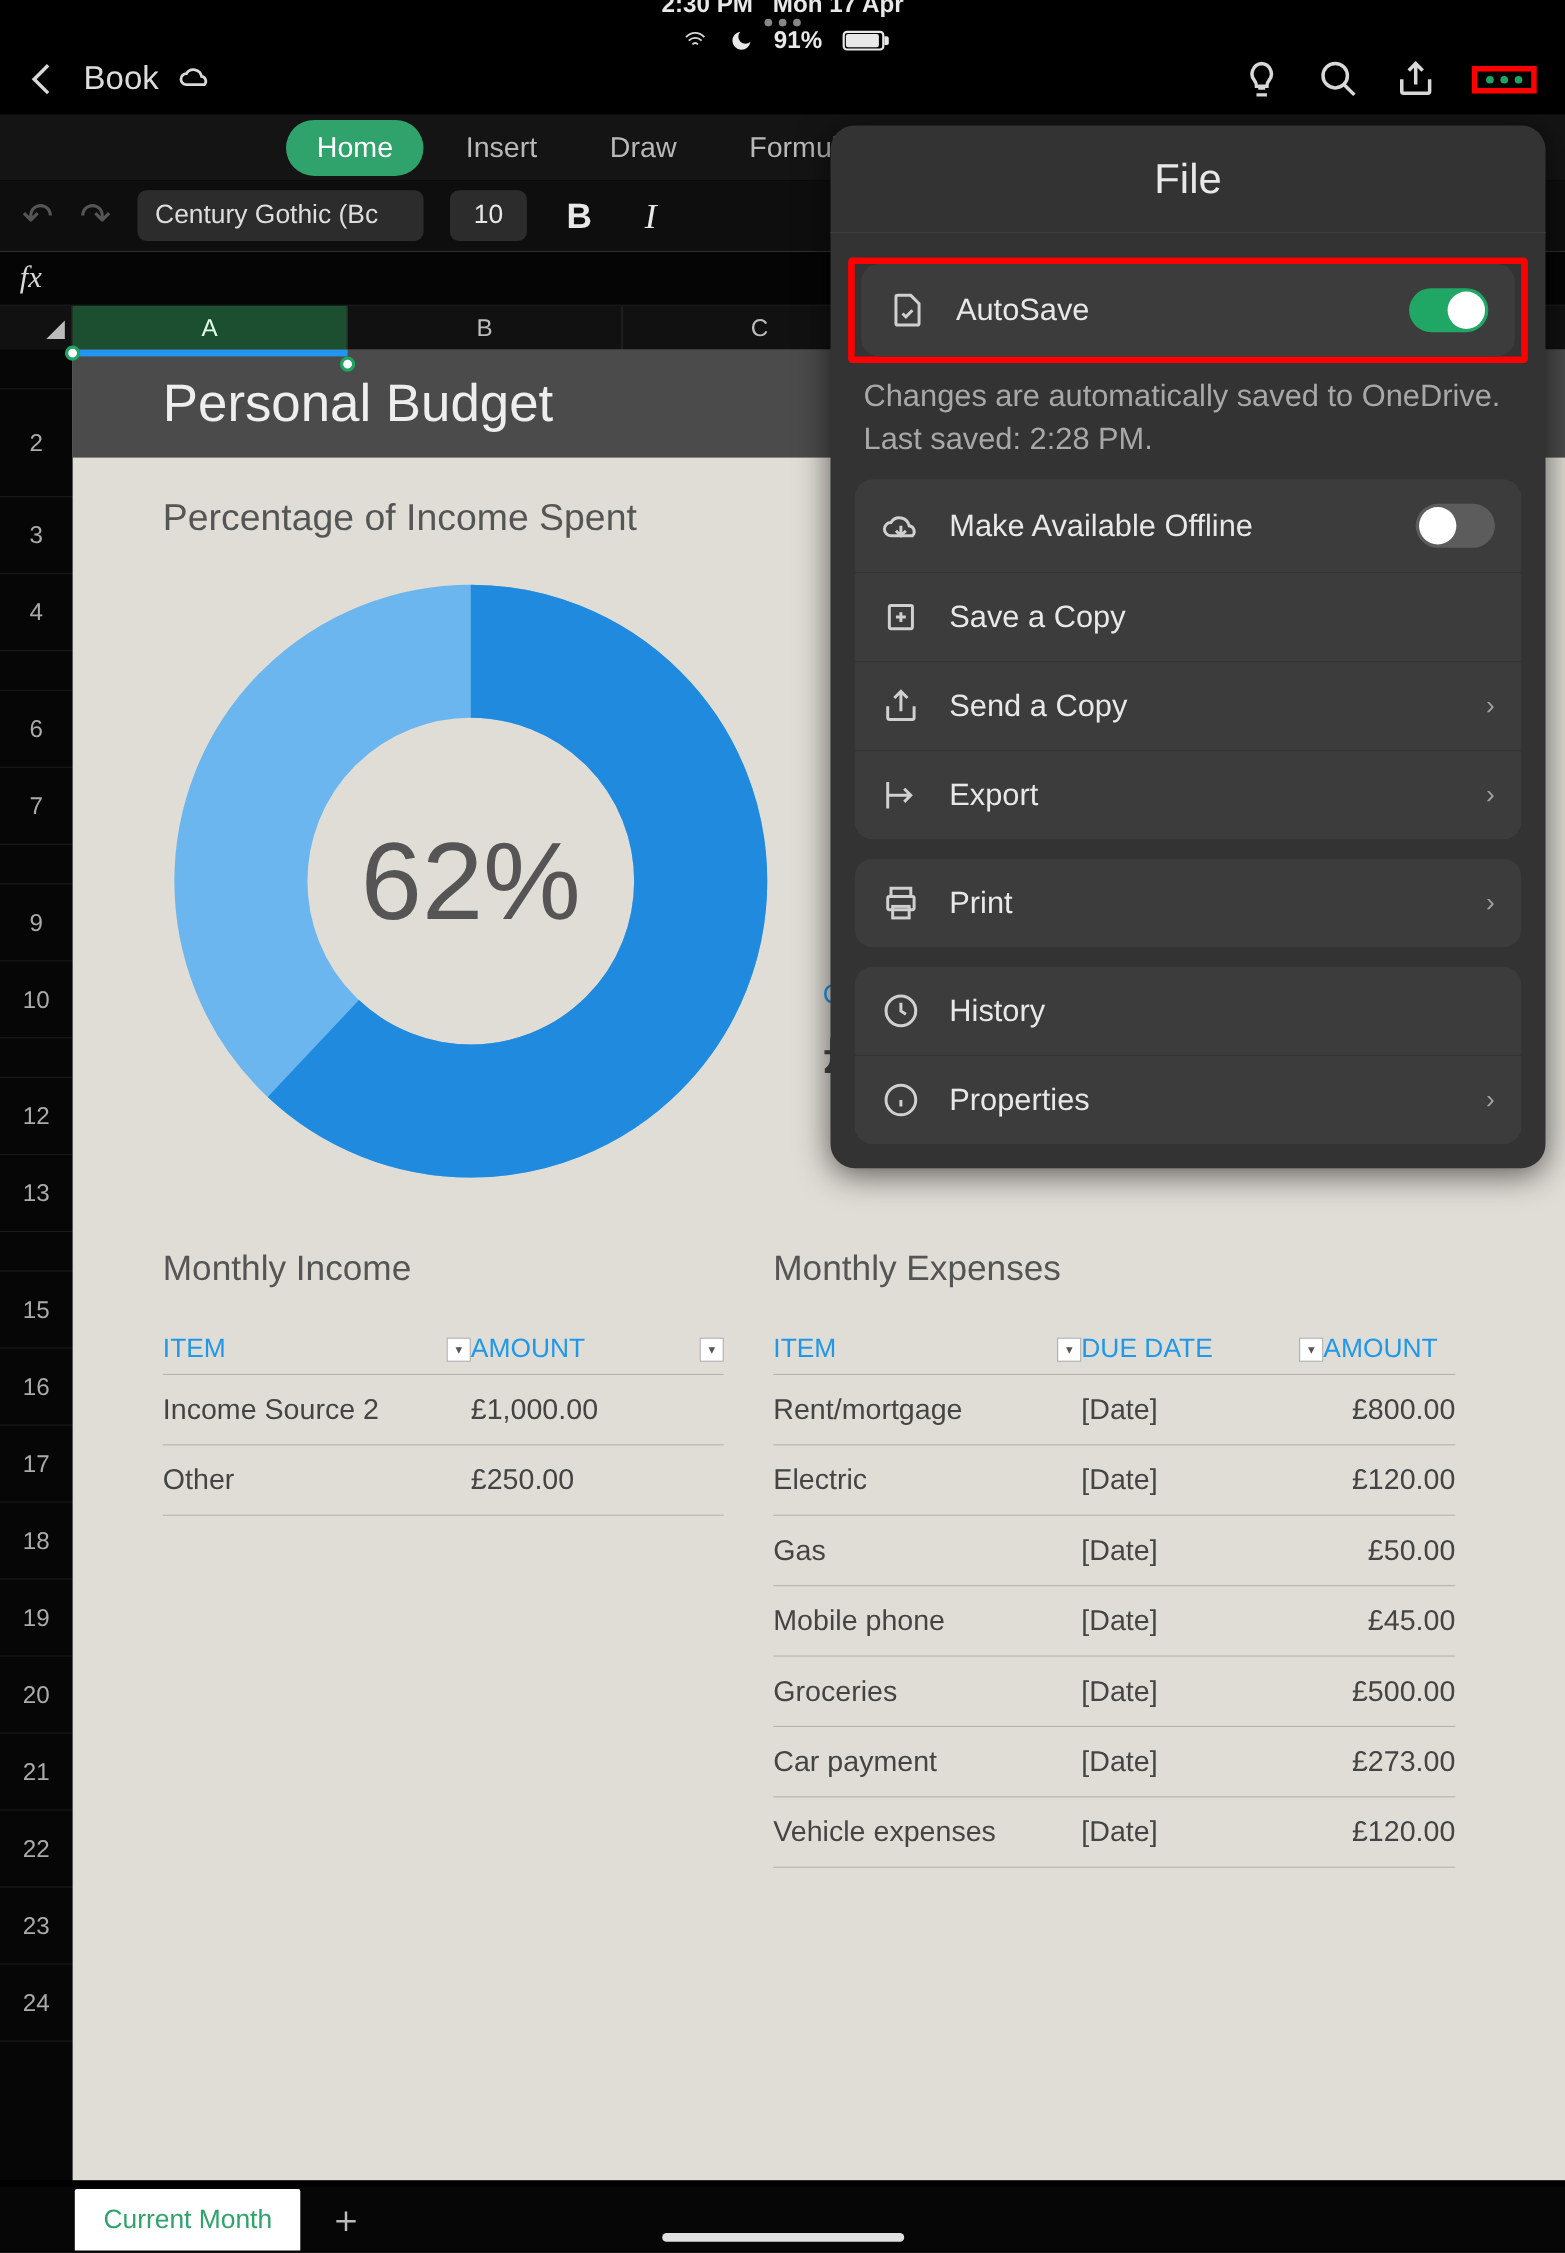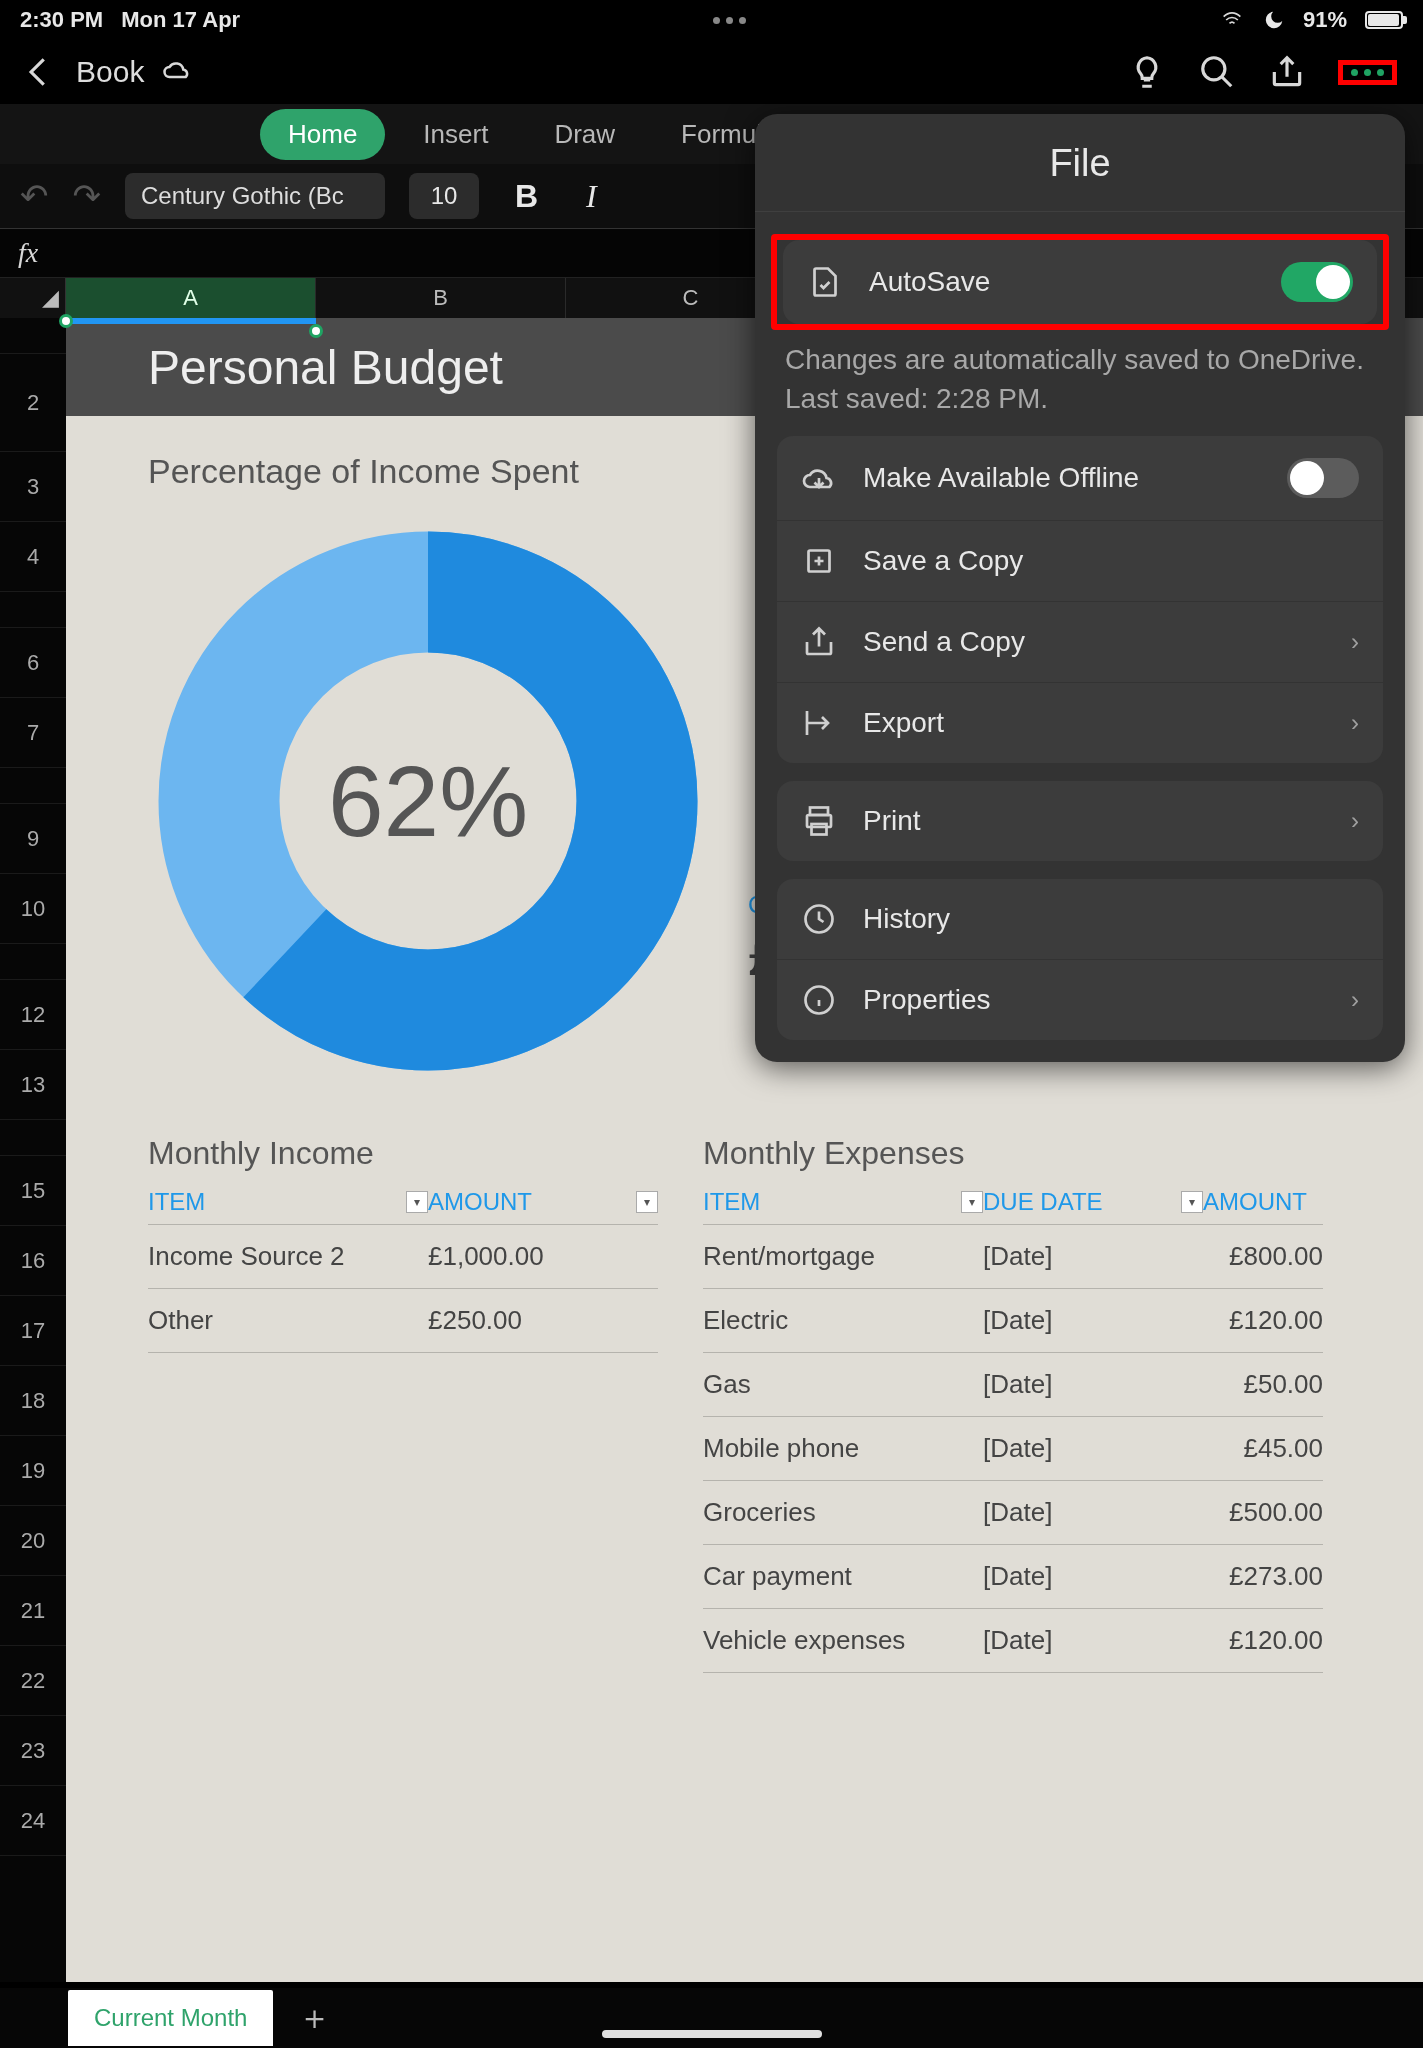--- a/index.html
+++ b/index.html
@@ -1,19 +1,19 @@
 <!DOCTYPE html>
 <html><head>
 <meta charset="utf-8">
 <style>
   * { margin:0; padding:0; box-sizing:border-box; font-family:-apple-system,Helvetica,Arial,sans-serif; }
   body { width:1423px; height:2048px; background:#000; color:#e8e8e8; position:relative; overflow:hidden; }
 
   
-  .status-bar { height:40px; display:flex; align-items:center; justify-content:center; padding:0 20px; font-size:22px; font-weight:600; color:#e8e8e8; }
+  .status-bar { height:40px; display:flex; align-items:center; justify-content:center; padding:0 20px; font-size:22px; font-weight:600; color:#e8e8e8;flex-direction:column; }
   .status-left, .status-right { display:flex; align-items:center; gap:18px; }
   .status-center { flex:1; display:flex; justify-content:center; gap:6px; }
   .status-center .dot { width:7px; height:7px; border-radius:50%; background:#888; }
   .battery-icon { width:38px; height:18px; border:2px solid #e8e8e8; border-radius:4px; position:relative; }
   .battery-icon::after { content:""; position:absolute; right:-6px; top:3px; width:4px; height:8px; background:#e8e8e8; border-radius:0 2px 2px 0; }
   .battery-fill { position:absolute; left:1px; top:1px; bottom:1px; width:90%; background:#e8e8e8; border-radius:2px; }
 
   
   .title-row { height:64px; display:flex; align-items:center; padding:0 20px; gap:20px; }
   .title-left { display:flex; align-items:center; gap:18px; font-size:30px; color:#ddd; }
@@ -72,21 +72,21 @@
   .donut-svg { width:550px; height:550px; transform:rotate(-90deg); }
   .donut-center { position:absolute; font-size:100px; color:#555; font-weight:400; }
   .cash-block { margin-left:40px; margin-top:370px; }
   .cash-label { color:#1f98e9; font-size:24px; letter-spacing:0.5px; margin-bottom:4px;}
   .cash-value { font-size:56px; color:#444; }
 
   .tables-row { display:flex; gap:45px; margin-top:54px; }
   .tbl { }
   .tbl-title { font-size:32px; color:#555; margin-bottom:8px; }
   .tbl-headrow { display:flex; }
-  .th { color:#1f98e9; font-size:24px; padding:8px 0; display:flex; align-items:center; gap:6px; }
+  .th { color:#1f98e9; font-size:24px; padding:8px 0; display:flex; align-items:center; gap:6px;margin-top:25px; }
   .th .dd { width:22px; height:22px; background:#fff; border:1px solid #aaa; margin-left:auto; display:flex; align-items:center; justify-content:center; font-size:12px; color:#555;}
   .tr { display:flex; border-top:1px solid #b5b3ad; padding:16px 0; font-size:26px; color:#444;}
   .tr:last-child{ border-bottom:1px solid #b5b3ad;}
   .c-item1 { width:280px; } .c-amt1 { width:230px;}
   .c-item2 { width:280px; } .c-due { width:220px; } .c-amt2 { width:120px; text-align:right;}
 
   
   .tab-bar { position:absolute; left:0; right:0; bottom:0; height:60px; background:#060606; display:flex; align-items:center; padding-left:68px; gap:24px; }
   .sheet-tab { background:#fff; color:#2fa36b; font-size:24px; padding:14px 26px; border-radius:2px 2px 0 0; }
   .add-sheet { font-size:34px; color:#bbb; }

